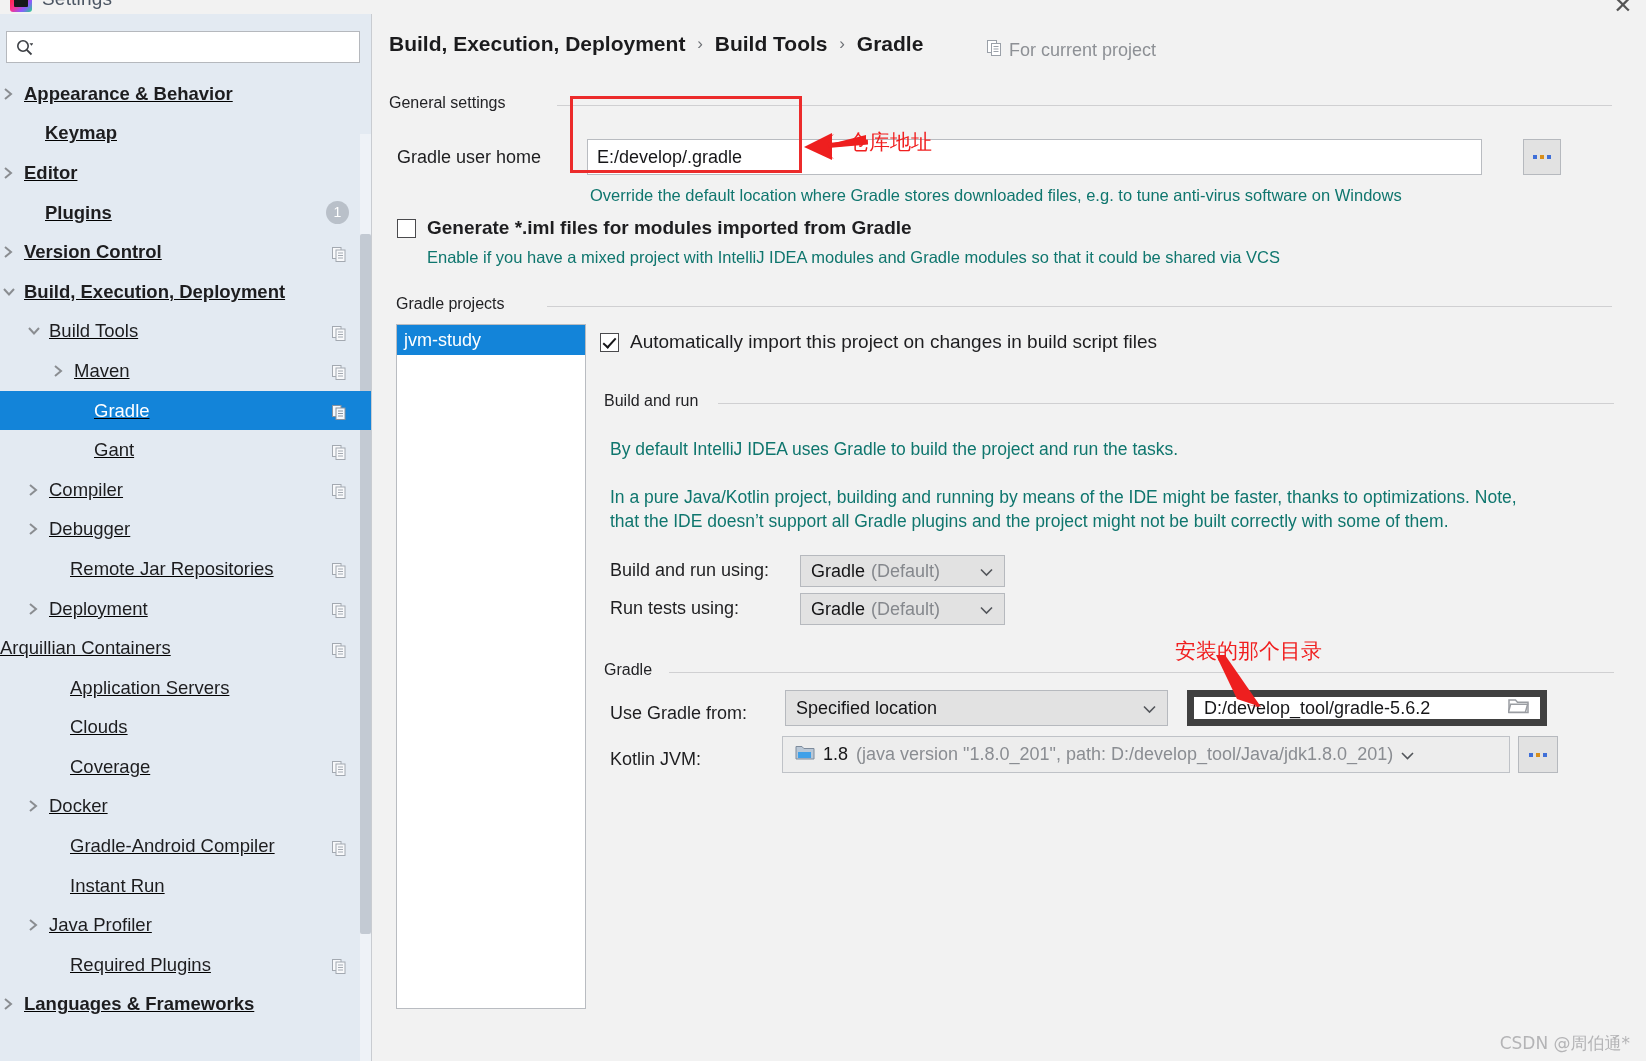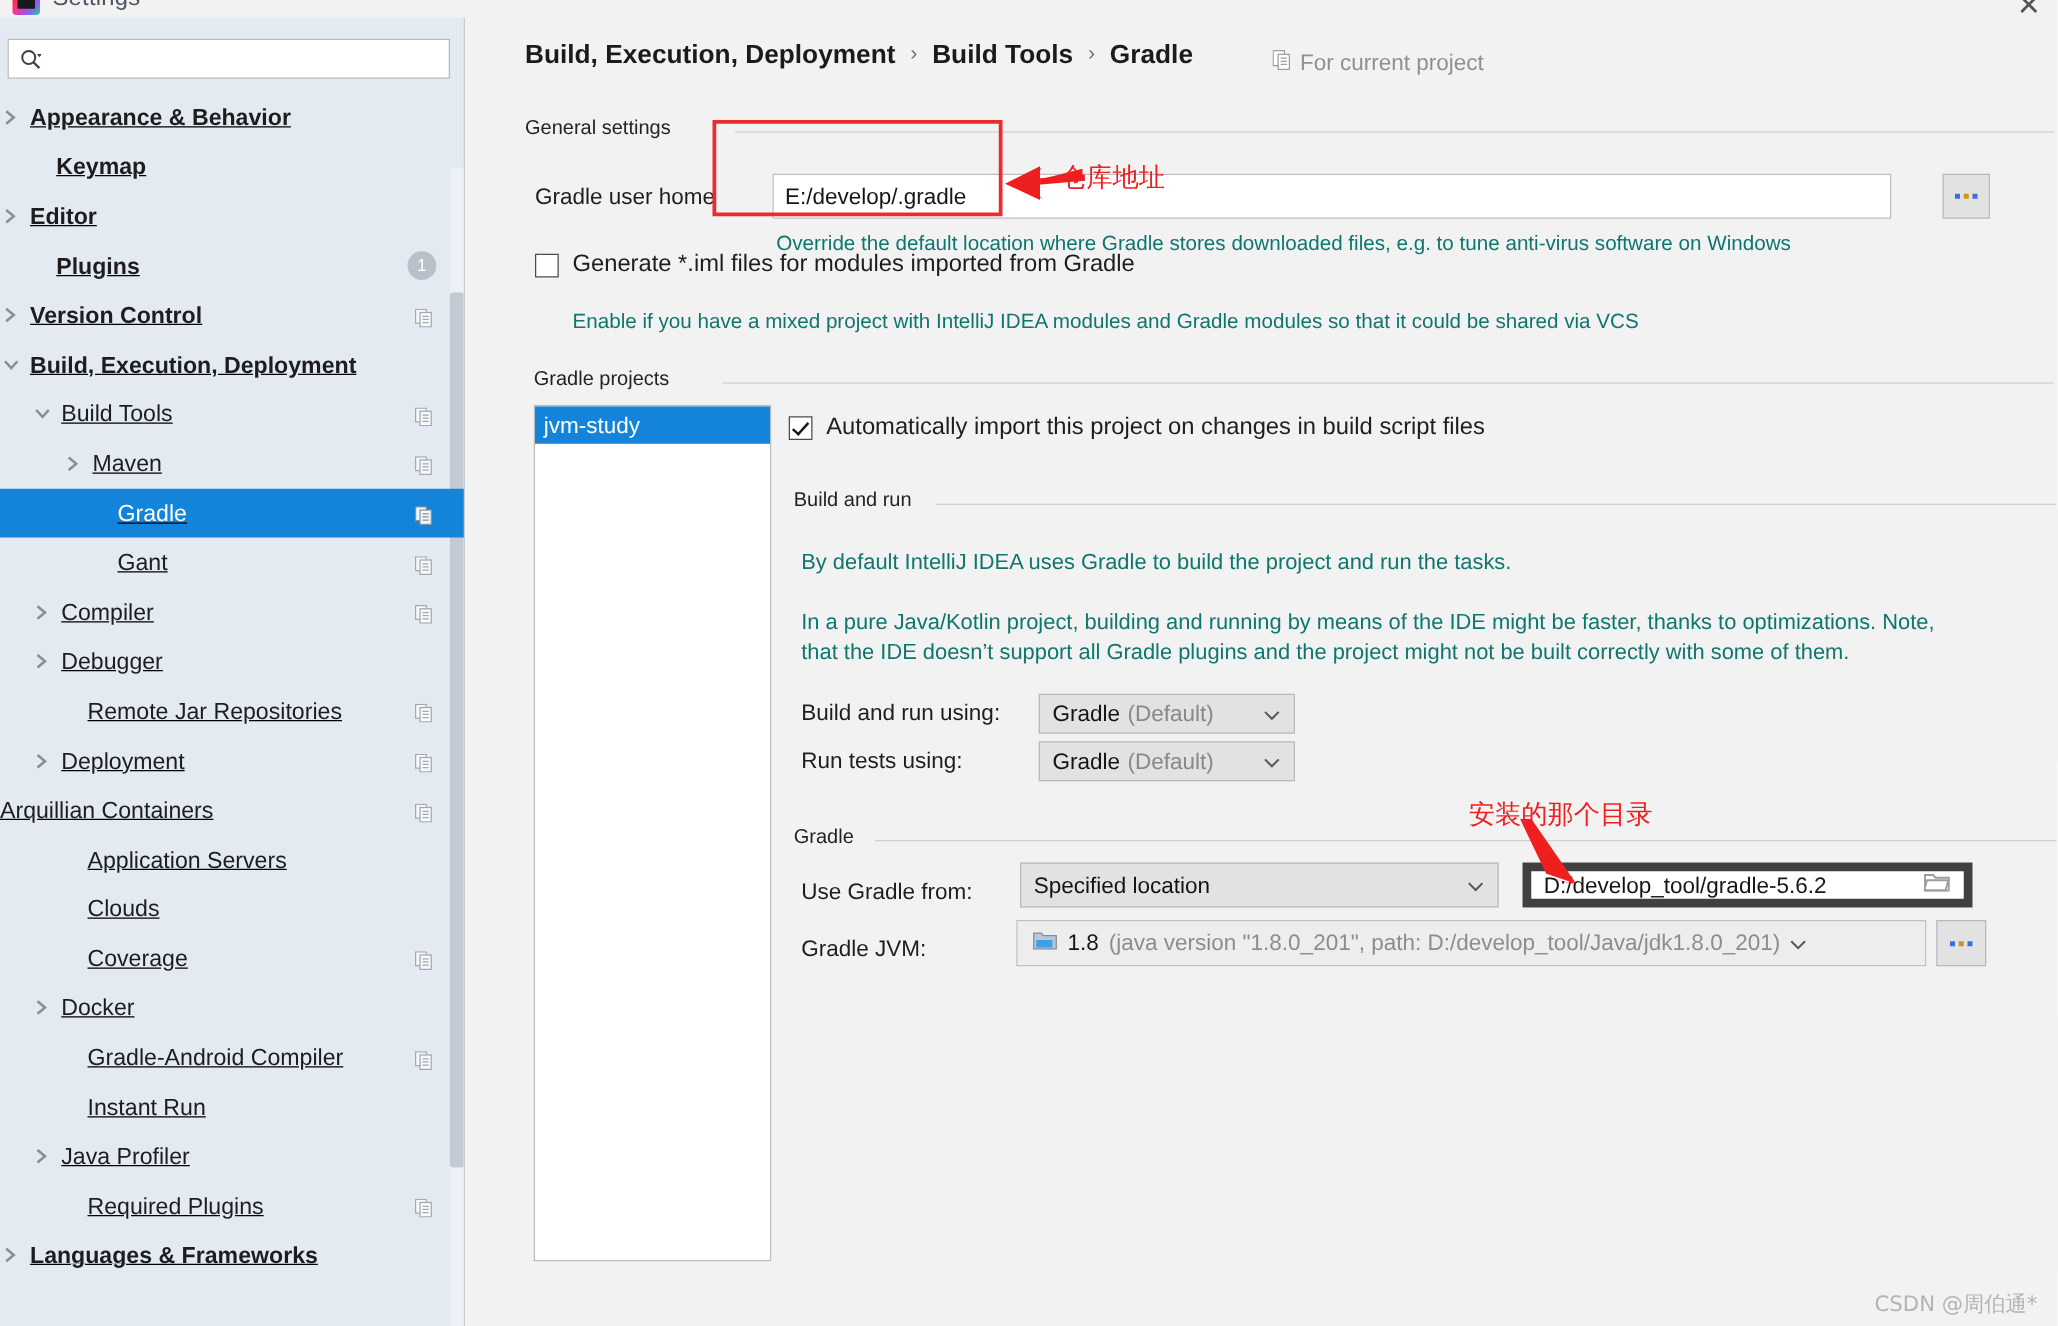--- a/index.html
+++ b/index.html
@@ -162,21 +162,20 @@
     width: 11px; bottom: 0;
     background: #eef2f7;
   }
 
   
   .content {
     position: absolute;
     left: 372px; top: 14px;
     right: 0; bottom: 0;
     background: #f2f2f2;
-    margin-left: 31px;
   }
 
   .breadcrumb {
     position: absolute;
     left: 17px; top: 18px;
     font-size: 21px;
     font-weight: bold;
     color: #1b1b1d;
     white-space: nowrap;
   }
@@ -678,21 +677,21 @@
     <div class="browse-btn" style="left:1151px; top:125px; width:38px; height:36px;">
       <span class="dots">
           <i></i>
           <i></i>
           <i></i>
         </span>
     </div>
 
     <div class="help-text" style="left:218px; top:172px;">Override the default location where Gradle stores downloaded files, e.g. to tune anti-virus software on Windows</div>
 
-    <div class="checkbox-row" style="left:25px; top:187px;">
+    <div class="checkbox-row" style="left:25px; top:203px;font-weight:bold;">
       <span class="cb"></span>
       <span class="cb-label">Generate *.iml files for modules imported from Gradle</span>
     </div>
 
     <div class="help-text" style="left:55px; top:234px;">Enable if you have a mixed project with IntelliJ IDEA modules and Gradle modules so that it could be shared via VCS</div>
 
     <div class="group-title" style="left:24px; top:281px;text-align:right;">Gradle projects</div>
     <div class="group-rule" style="left:175px; top:292px; width:1065px;"></div>
 
     <div class="proj-list" style="left:24px; top:310px; width:190px; height:685px;">
@@ -750,21 +749,21 @@
     <div class="file-input" style="left:815px; top:676px; width:360px; height:36px;">
       <span>D:/develop_tool/gradle-5.6.2</span>
       <span class="folder-icon">
         <svg width="21" height="17" viewBox="0 0 21 17">
           <path d="M1 3 h6.5 l2 2.2 h10.5 v10.3 h-19 z" fill="none" stroke="#9a9da2" stroke-width="1.5"></path>
           <path d="M2.6 7.2 h17 l-2.2 8 h-17 z" fill="#ffffff" stroke="#9a9da2" stroke-width="1.5"></path>
         </svg>
       </span>
     </div>
 
-    <div class="field-label" style="left:238px; top:735px;">Gradle JVM:</div>
+    <div class="field-label" style="left:238px; top:735px;">Kotlin JVM:</div>
 
     <div class="jvm-combo" style="left:410px; top:722px; width:728px; height:37px;">
       <span>
         <svg width="20" height="17" viewBox="0 0 20 17">
           <path d="M1 2.5 h6 l1.8 2 h10.2 v10.5 h-18 z" fill="#b9c7d6" stroke="#7d8b9c" stroke-width="1"></path>
           <rect x="3" y="8" width="13" height="6" fill="#3fa0e8"></rect>
         </svg>
       </span>
       <span class="ver">1.8</span>
       <span class="detail">(java version "1.8.0_201", path: D:/develop_tool/Java/jdk1.8.0_201)</span>

